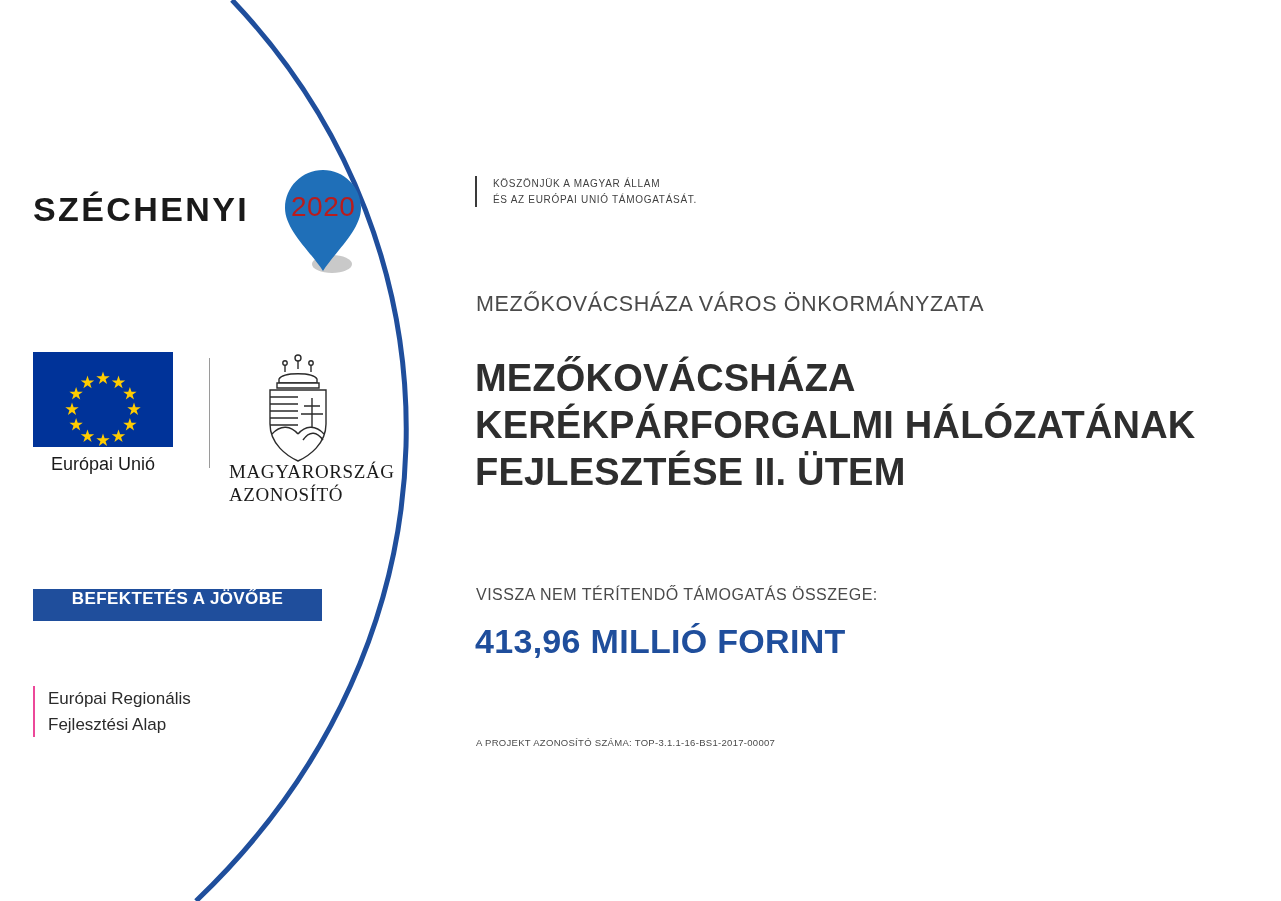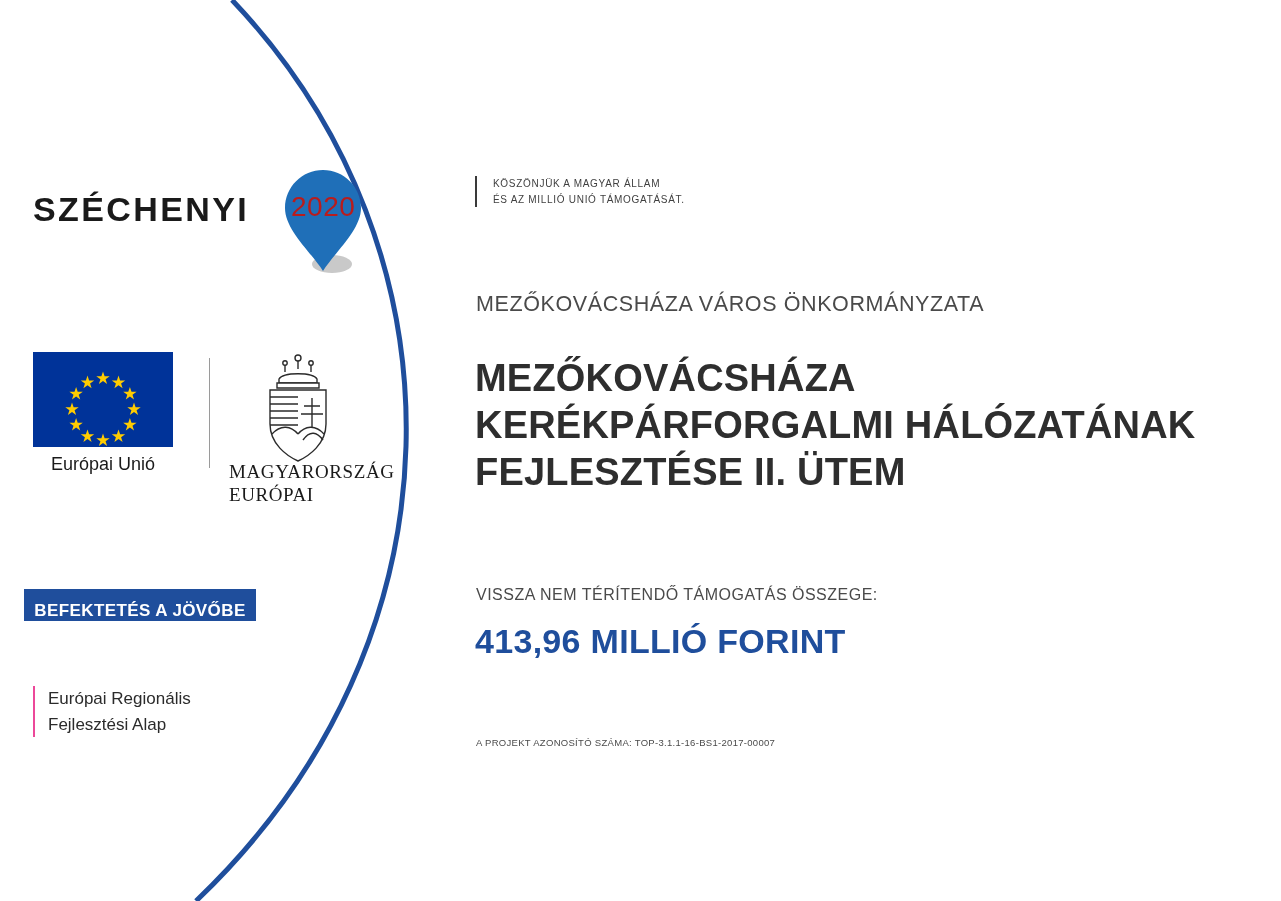--- a/index.html
+++ b/index.html
@@ -123,27 +123,27 @@
     font-family: "Liberation Serif", serif;
     font-size: 19px;
     letter-spacing: 0.6px;
     color: #1a1a1a;
     line-height: 1.22;
   }
 
   
   .invest-bar {
     position: absolute;
-    left: 24px;
+    left: 33px;
     top: 589px;
-    width: 232px;
+    width: 289px;
     height: 32px;
     background: #1f4e9c;
     display: flex;
-    align-items: flex-end;
+    align-items: flex-start;
     justify-content: center;
   }
   .invest-bar span {
     color: #ffffff;
     font-size: 17px;
     font-weight: bold;
     letter-spacing: 0.4px;
     font-family: "Liberation Sans", sans-serif;
   }
 
@@ -283,39 +283,39 @@
         <path d="M15 45 L43 45 M15 52 L43 52 M15 59 L43 59 M15 66 L43 66 M15 73 L43 73"></path>
 
         <path d="M17 82 C26 72 36 74 43 82"></path>
         <path d="M43 82 C50 74 60 72 69 82"></path>
         <path d="M57 46 L57 76 M49 54 L65 54 M46 62 L68 62"></path>
         <path d="M48 88 C55 78 62 80 68 88"></path>
       </g>
     </svg>
     <div class="hu-label">
       <span>MAGYARORSZÁG</span><br>
-      <span>EURÓPAI</span>
+      <span>AZONOSÍTÓ</span>
     </div>
   </div>
 
   <div class="invest-bar">
     <span>BEFEKTETÉS A JÖVŐBE</span>
   </div>
 
   <div class="erfa-note">
     <div>Európai Regionális</div>
     <div>Fejlesztési Alap</div>
   </div>
 </div>
 
 <div class="right-panel">
 
   <div class="thanks">
     <div>KÖSZÖNJÜK A MAGYAR ÁLLAM</div>
-    <div>ÉS AZ MILLIÓ UNIÓ TÁMOGATÁSÁT.</div>
+    <div>ÉS AZ EURÓPAI UNIÓ TÁMOGATÁSÁT.</div>
   </div>
 
   <div class="org-name">MEZŐKOVÁCSHÁZA VÁROS ÖNKORMÁNYZATA</div>
 
   <h1 class="project-title">MEZŐKOVÁCSHÁZA KERÉKPÁRFORGALMI HÁLÓZATÁNAK FEJLESZTÉSE II. ÜTEM</h1>
 
   <div class="grant-label">VISSZA NEM TÉRÍTENDŐ TÁMOGATÁS ÖSSZEGE:</div>
   <div class="grant-amount">413,96 MILLIÓ FORINT</div>
 
   <div class="project-id">A PROJEKT AZONOSÍTÓ SZÁMA: TOP-3.1.1-16-BS1-2017-00007</div>

